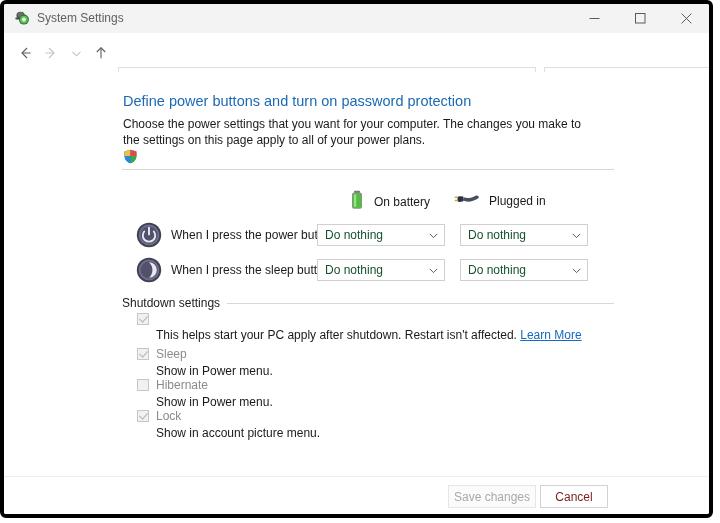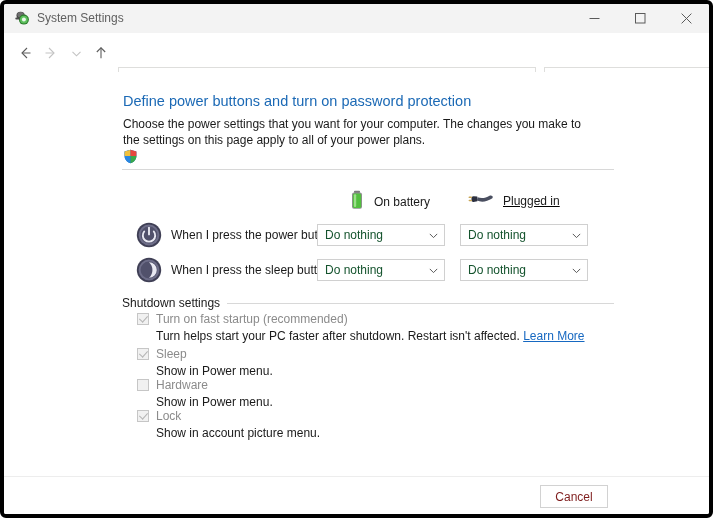--- a/index.html
+++ b/index.html
@@ -226,21 +226,21 @@
     align-items: center;
     top: 118px;
   }
   .col-head .ch-label {
     font-size: 12px;
     color: #1a1a1a;
     margin-left: 9px;
     white-space: nowrap;
   }
   .col-battery { left: 345px; }
-  .col-plugged { left: 464px; text-decoration: underline; }
+  .col-plugged { left: 450px; }
 
   
   .srow {
     position: absolute;
     left: 131px;
     height: 26px;
     display: flex;
     align-items: center;
   }
   .srow-power { top: 150px; }
@@ -569,51 +569,51 @@
     </div>
 
     <div class="group grp-shutdown">
       <span class="group-label">Shutdown settings</span>
       <span class="group-rule"></span>
     </div>
 
     <div class="chk-row row-fast">
       <div class="chk-line">
         <span class="chk-box checked"></span>
-        <span class="chk-label">Turn on fast startup (recommended)</span>
       </div>
       <div class="chk-sub">
-        <span>Turn helps start your PC faster after shutdown. Restart isn't affected.</span>
+        <span>This helps start your PC apply after shutdown. Restart isn't affected.</span>
         <span class="sub-link">Learn More</span>
       </div>
     </div>
 
     <div class="chk-row row-sleep">
       <div class="chk-line">
         <span class="chk-box checked"></span>
         <span class="chk-label">Sleep</span>
       </div>
       <div class="chk-sub">Show in Power menu.</div>
     </div>
 
     <div class="chk-row row-hib">
       <div class="chk-line">
         <span class="chk-box"></span>
-        <span class="chk-label">Hardware</span>
+        <span class="chk-label">Hibernate</span>
       </div>
       <div class="chk-sub">Show in Power menu.</div>
     </div>
 
     <div class="chk-row row-lock">
       <div class="chk-line">
         <span class="chk-box checked"></span>
         <span class="chk-label">Lock</span>
       </div>
       <div class="chk-sub">Show in account picture menu.</div>
     </div>
 
   </div>
 
   <div class="footer">
+    <div class="btn btn-save">Save changes</div>
     <div class="btn btn-cancel">Cancel</div>
   </div>
 
 </div>
 
 </body></html>

